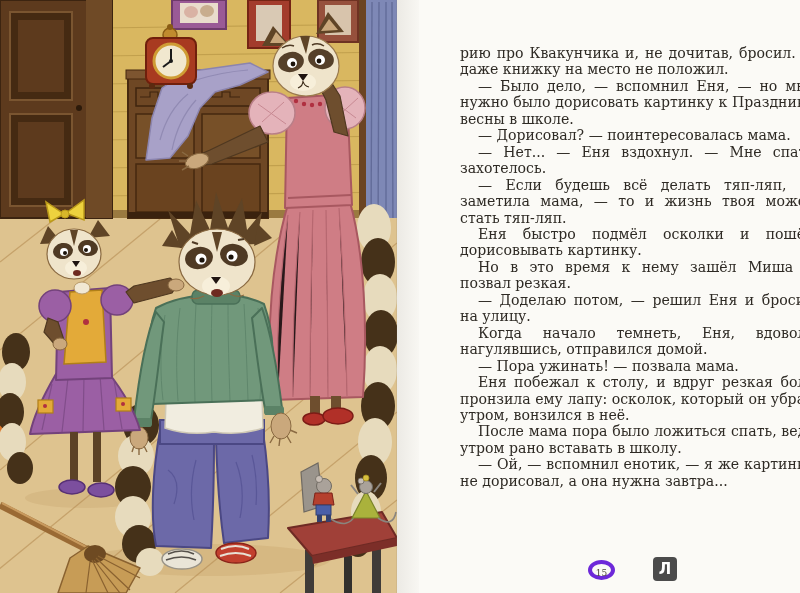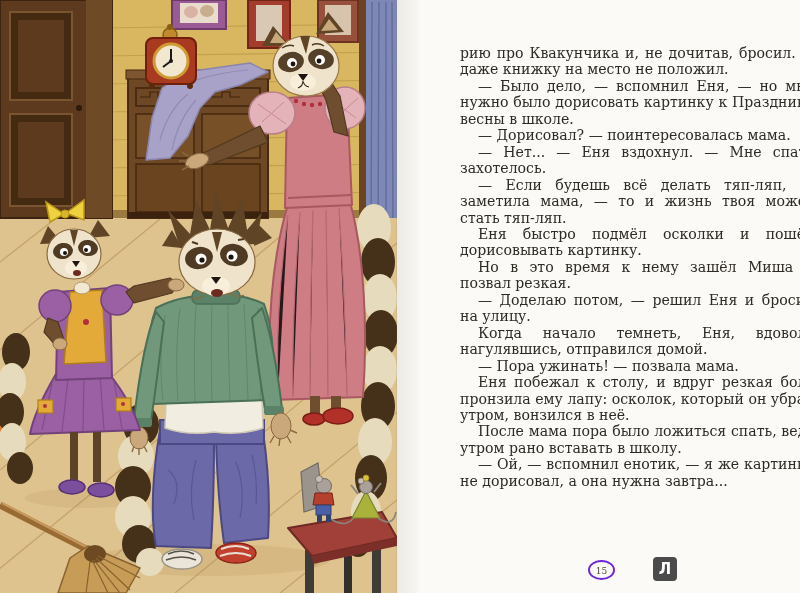--- a/index.html
+++ b/index.html
@@ -8,21 +8,21 @@
   .left-page{position:absolute;left:0;top:0;width:397px;height:593px;background:#ffffff;}
   .left-page svg{display:block;}
   .gutter{position:absolute;left:396px;top:0;width:30px;height:593px;
           background:linear-gradient(to right, rgba(115,105,88,0.12), rgba(115,105,88,0));}
   .right-page{position:absolute;left:419px;top:0;width:403px;height:593px;box-sizing:border-box;
               padding:45px 8px 0 41px;background:#fbfaf6;}
   .right-page p{margin:0;font-size:14.1px;line-height:16.45px;color:#2e2a24;
                 text-align:justify;text-indent:18px;hyphens:auto;-webkit-hyphens:auto;}
   .right-page p.p-first{text-indent:0;}
   .page-number{position:absolute;left:588px;top:560px;width:27px;height:20px;
-               border:2px solid #6d28d9;border-radius:50%;box-sizing:border-box;
+               border:4px solid #6d28d9;border-radius:50%;box-sizing:border-box;
                font-size:9px;line-height:18px;text-align:center;color:#4e483c;
                background:#fbfaf6;}
   .watermark{position:absolute;left:653px;top:557px;width:24px;height:24px;border-radius:4px;
              background:#4b4b4b;color:#ffffff;display:flex;align-items:center;justify-content:center;
              font-family:"DejaVu Sans","Liberation Sans",sans-serif;font-weight:bold;font-size:15px;}
 </style>
 </head>
 <body>
 
 <div class="book">

